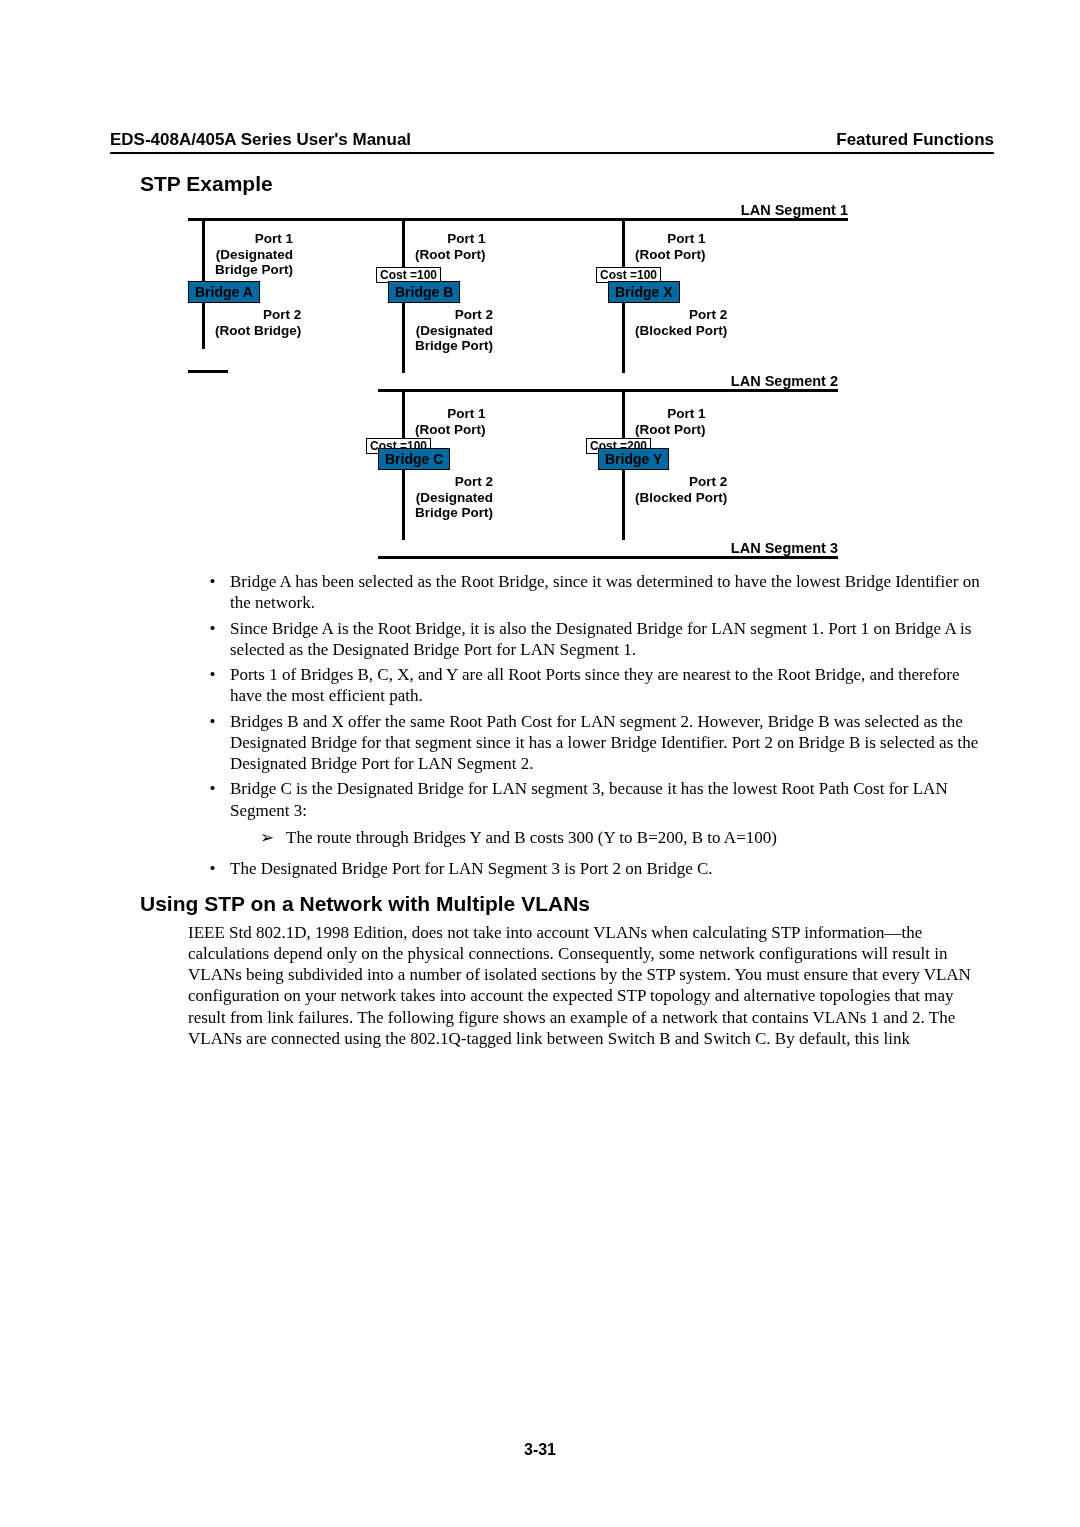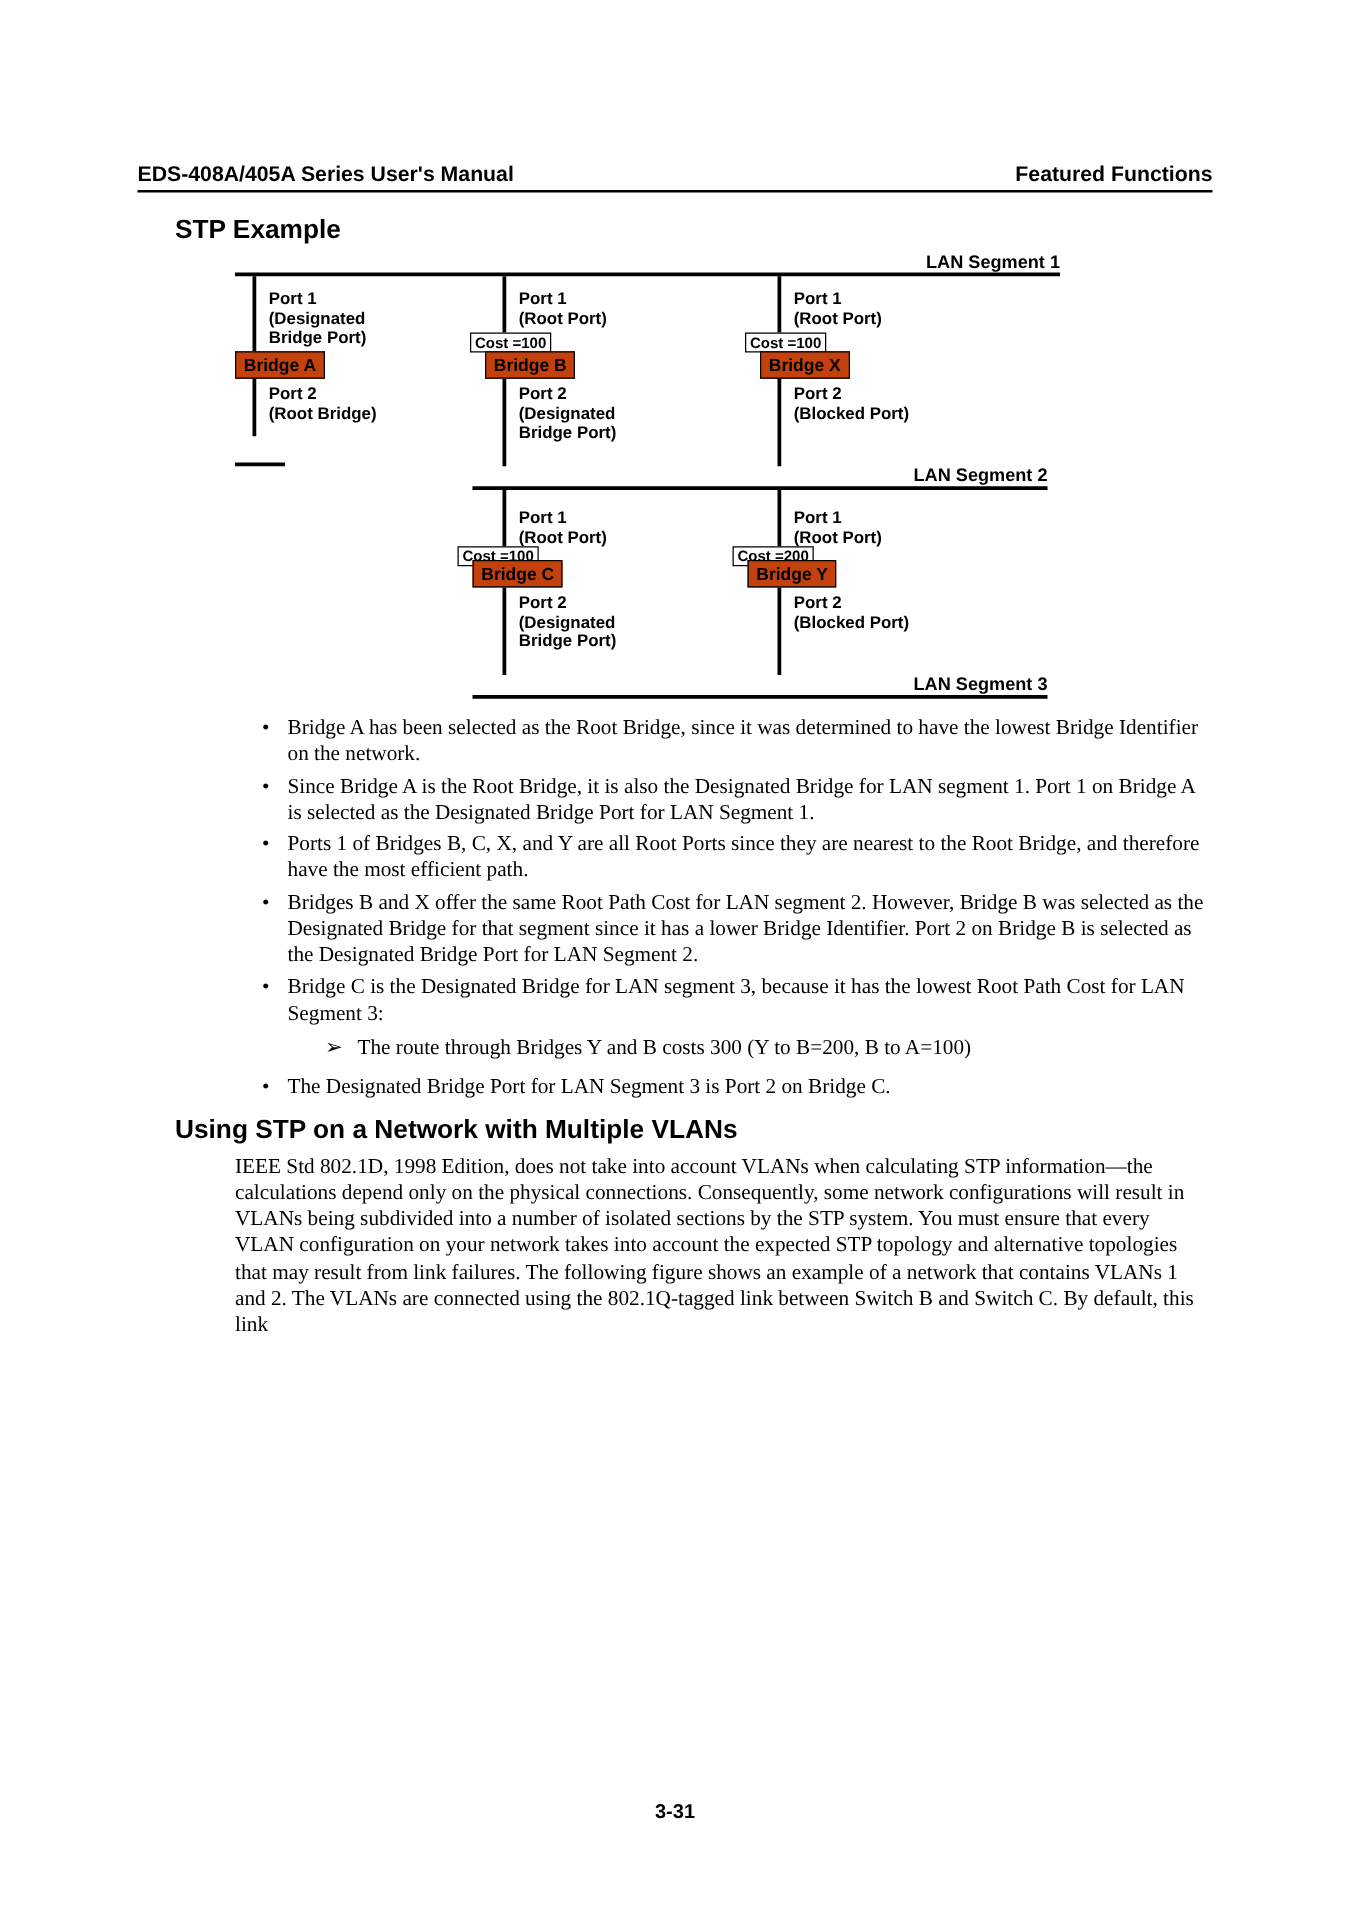--- a/index.html
+++ b/index.html
@@ -9,21 +9,21 @@
     width: 1080px;
     background: #fff;
     font-family: "Times New Roman", Times, serif;
     color: #000;
   }
   .page {
     width: 1080px;
     height: 1527px;
     position: relative;
     box-sizing: border-box;
-    padding: 130px 110px 0 110px;
+    padding: 130px 86px 0 110px;
   }
   .header {
     display: flex;
     justify-content: space-between;
     font-family: Arial, Helvetica, sans-serif;
     font-weight: bold;
     font-size: 17px;
     border-bottom: 2px solid #000;
     padding-bottom: 2px;
     margin-bottom: 18px;
@@ -70,39 +70,40 @@
   .vbar {
     width: 3px;
     background: #000;
   }
   .portlabel {
     font-family: Arial, Helvetica, sans-serif;
     font-weight: bold;
     font-size: 13.5px;
     line-height: 1.15;
     white-space: pre;
+    text-align: right;
   }
   .costbox {
     border: 1.5px solid #000;
     font-family: Arial, Helvetica, sans-serif;
     font-weight: bold;
     font-size: 12px;
     padding: 0 3px;
     display: inline-block;
     background: #fff;
     line-height: 1.2;
   }
   .bridgebox {
     border: 1.5px solid #000;
     font-family: Arial, Helvetica, sans-serif;
     font-weight: bold;
     font-size: 14px;
     padding: 2px 6px;
     display: inline-block;
-    background: #c2410c;
+    background: #0369a1;
   }
   
   ul.bullets, ul.sub {
     margin: 0 0 0 78px;
     padding: 0 0 0 36px;
   }
   ul.bullets > li {
     font-size: 17px;
     line-height: 1.25;
     margin-bottom: 4px;

